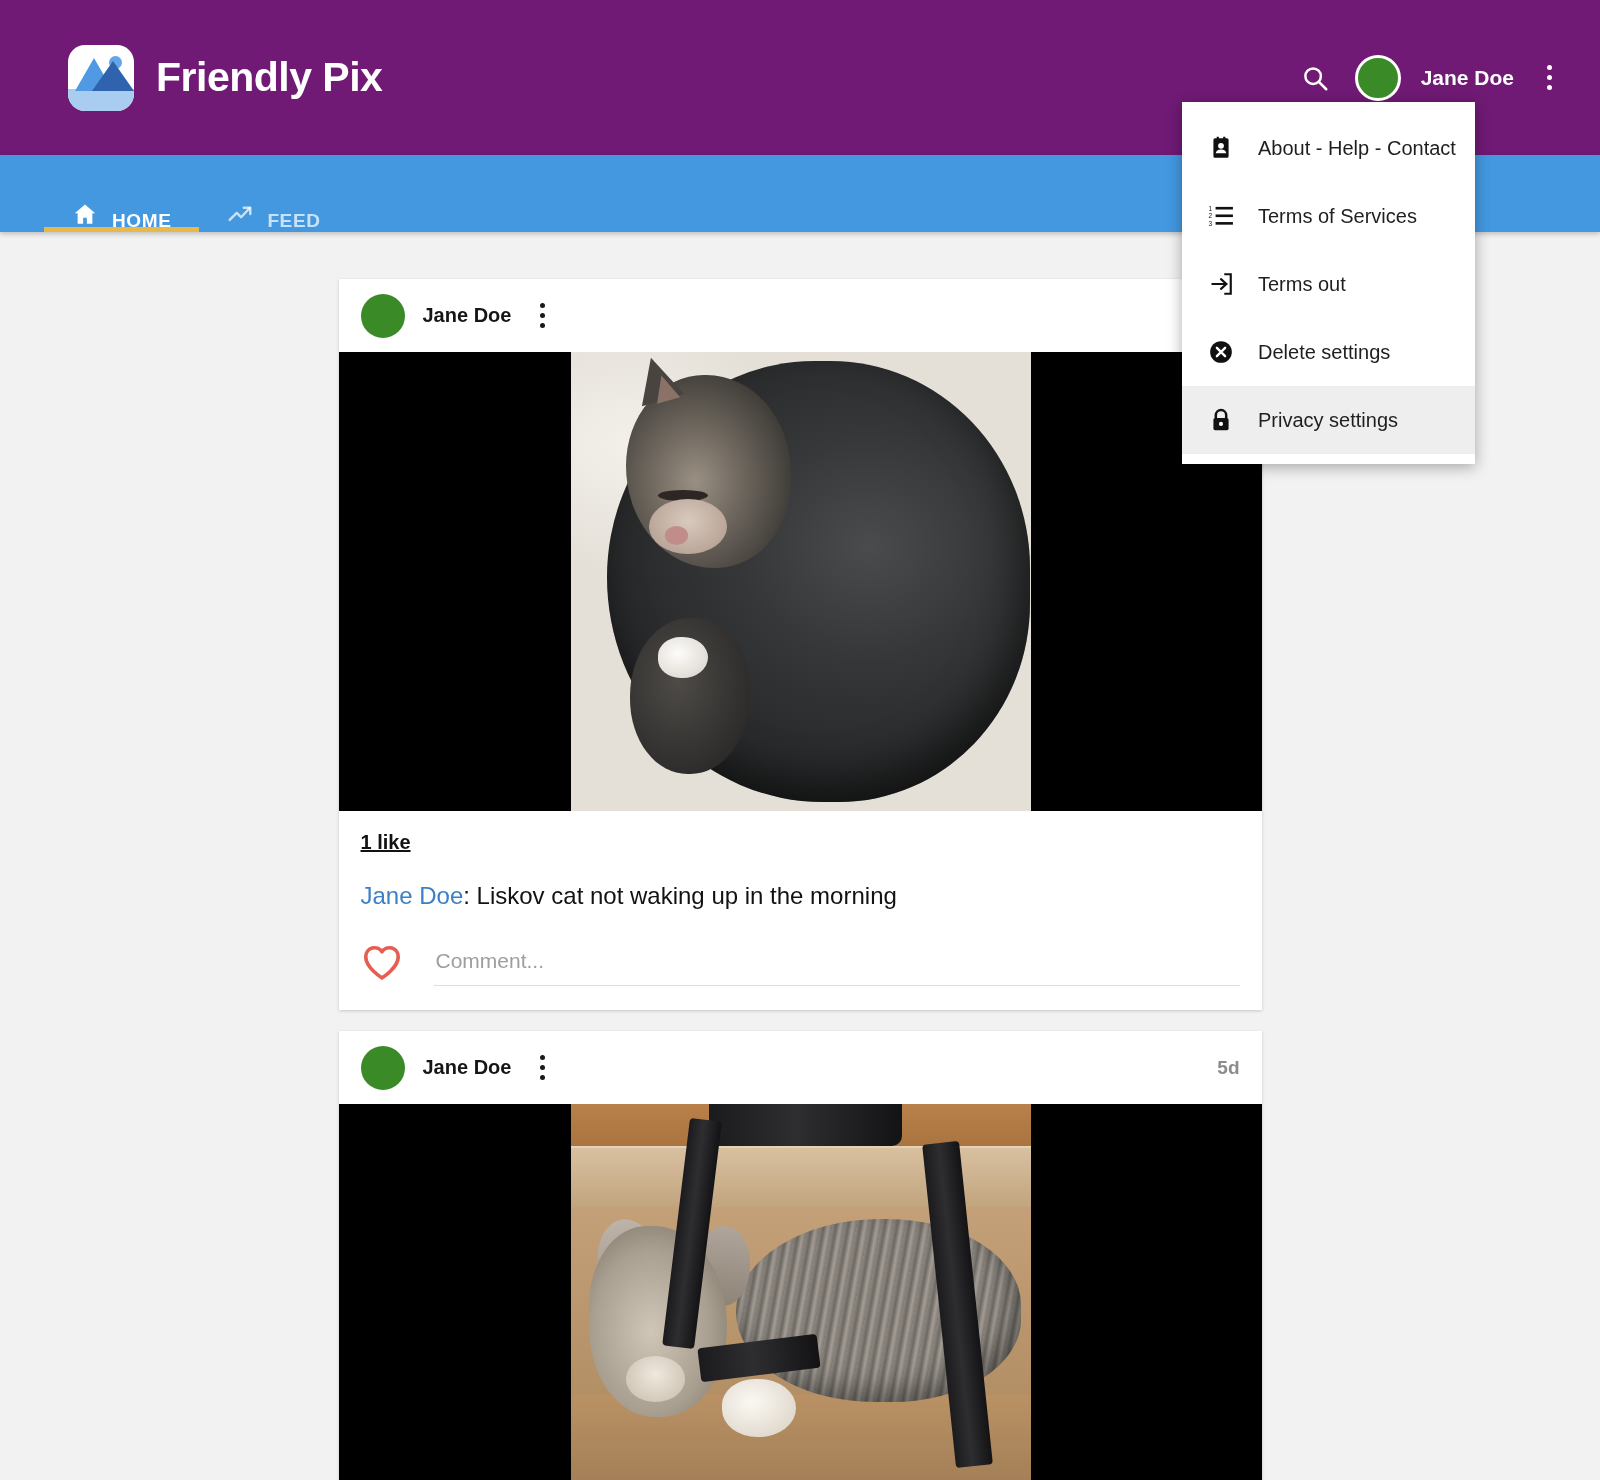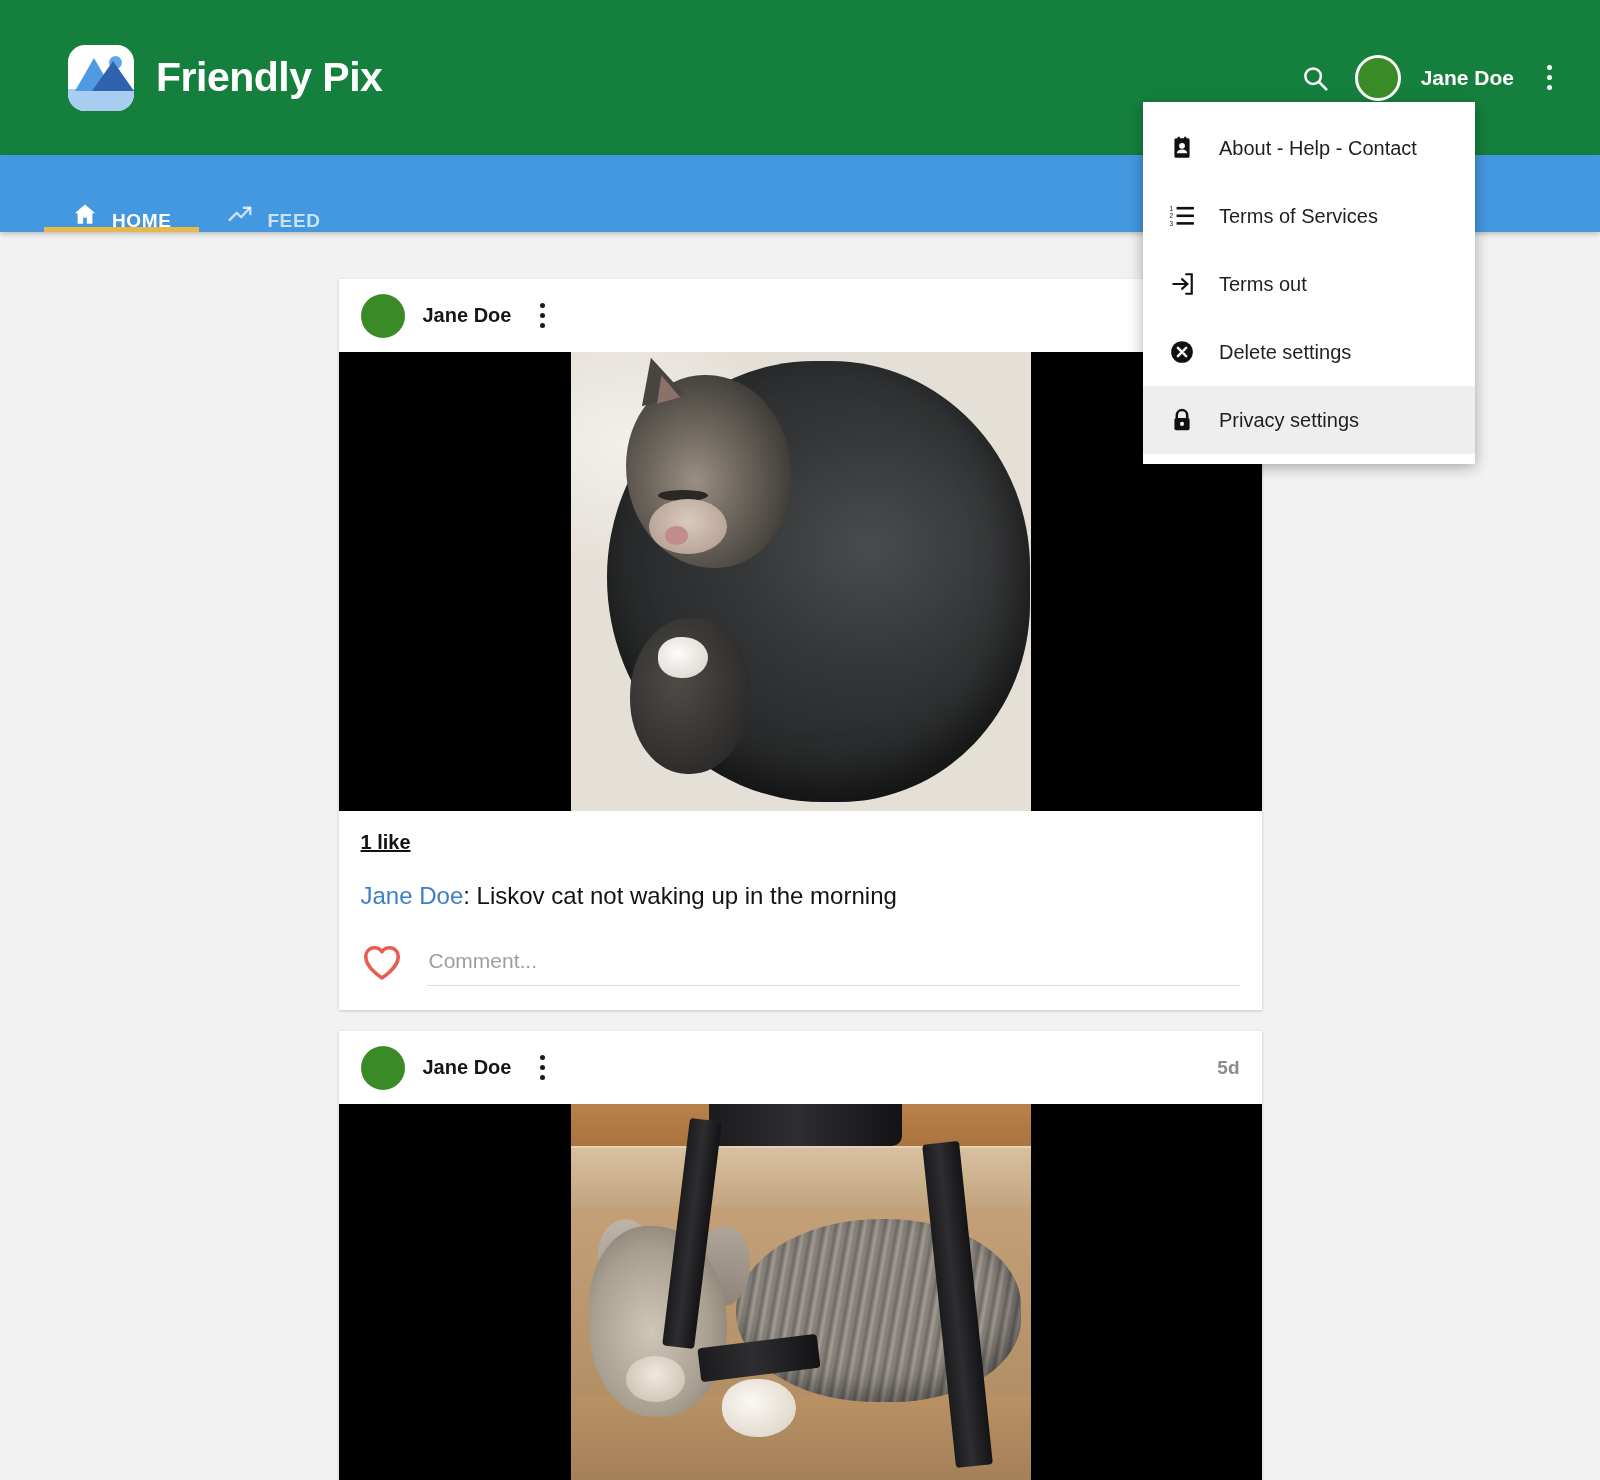--- a/index.html
+++ b/index.html
@@ -8,21 +8,21 @@
     height: 1480px;
     overflow: hidden;
     background: #f2f2f2;
     font-family: "Liberation Sans", sans-serif;
   }
 
   
   .header {
     position: relative;
     height: 155px;
-    background: #15803d;
+    background: #701a75;
     display: flex;
     padding: 0 36px 0 68px;
   }
   .brand { display: flex; align-items: center; gap: 22px; }
   .logo-tile {
     width: 66px; height: 66px;
     border-radius: 17px;
     background: #ffffff;
     position: relative;
     overflow: hidden;
@@ -126,21 +126,21 @@
     left: 0; right: 0; bottom: 0;
     height: 5px;
     background: #e8b84b;
   }
 
   
   .dropdown {
     position: absolute;
     top: 102px;
     right: 125px;
-    width: 332px;
+    width: 293px;
     background: #ffffff;
     box-shadow: 0 3px 14px rgba(0,0,0,0.32);
     padding: 12px 0 10px 0;
     z-index: 50;
   }
   .menu-item {
     display: flex;
     align-items: center;
     gap: 22px;
     height: 68px;
@@ -221,21 +221,21 @@
     color: #121212;
     margin-bottom: 26px;
     text-decoration: underline;
   }
   .caption { font-size: 24px; color: #121212; line-height: 1.3; margin-bottom: 30px; }
   .caption-author { color: #3b7fc4; cursor: pointer; }
 
   .comment-row {
     display: flex;
     align-items: center;
-    gap: 24px;
+    gap: 31px;
     padding: 0 0 14px 0;
   }
   .comment-input {
     flex: 1;
     border: none;
     border-bottom: 1px solid #dddddd;
     font-size: 21px;
     color: #1a1a1a;
     padding: 8px 2px 12px 2px;
     outline: none;

